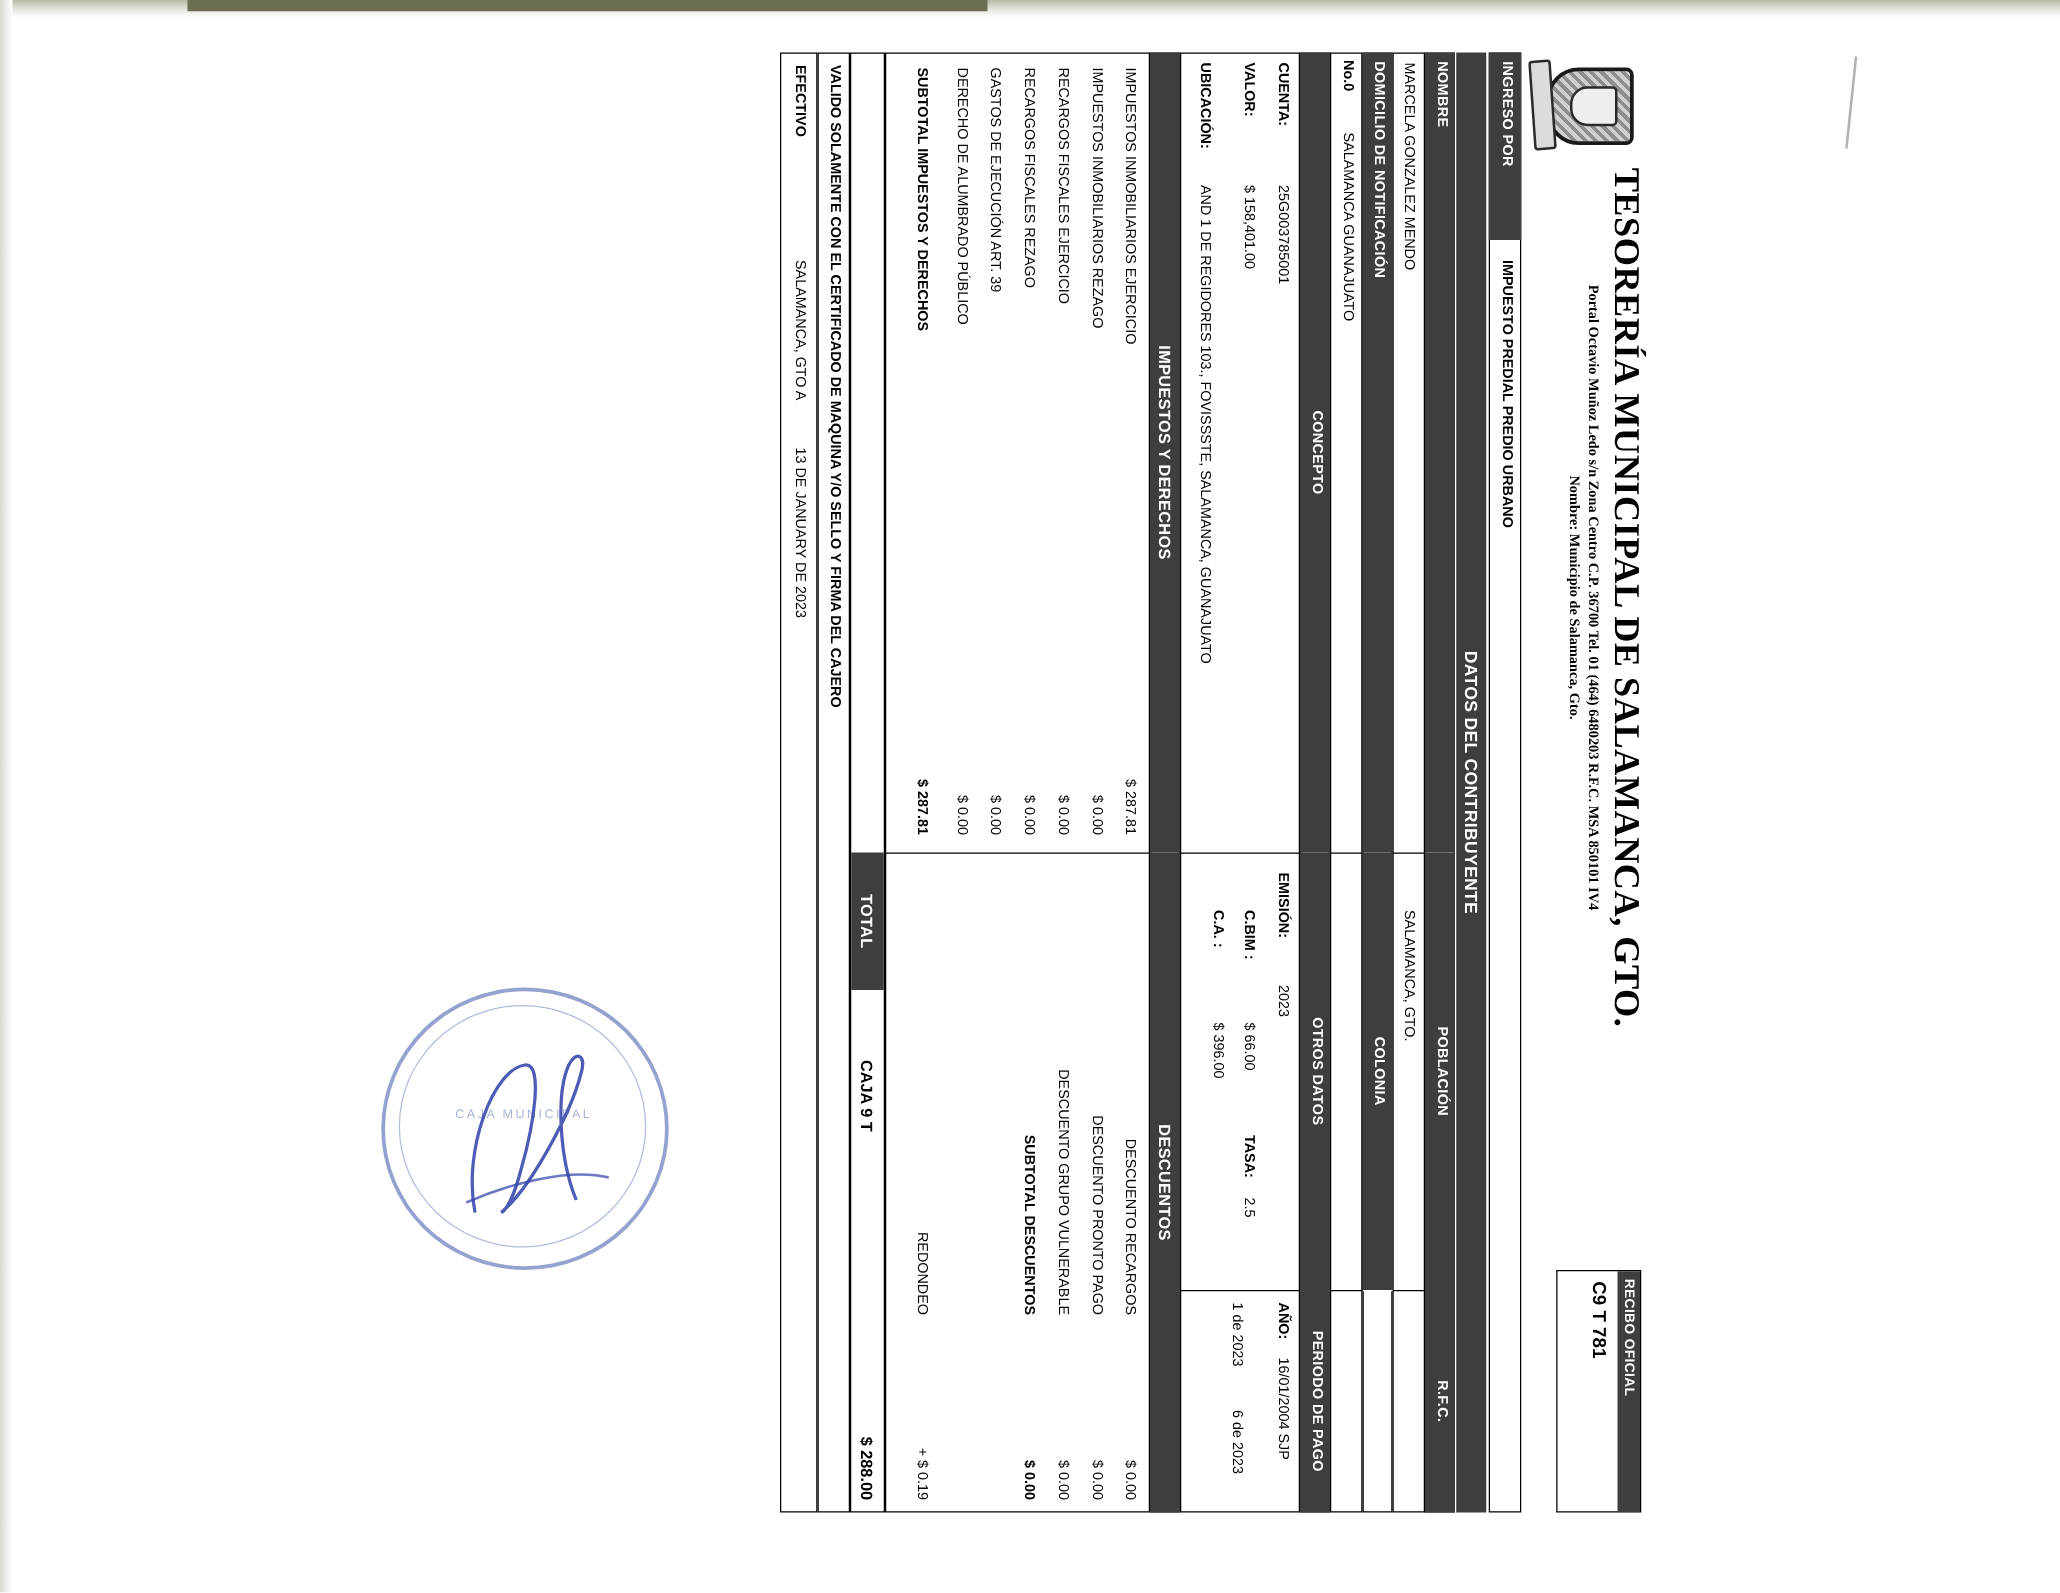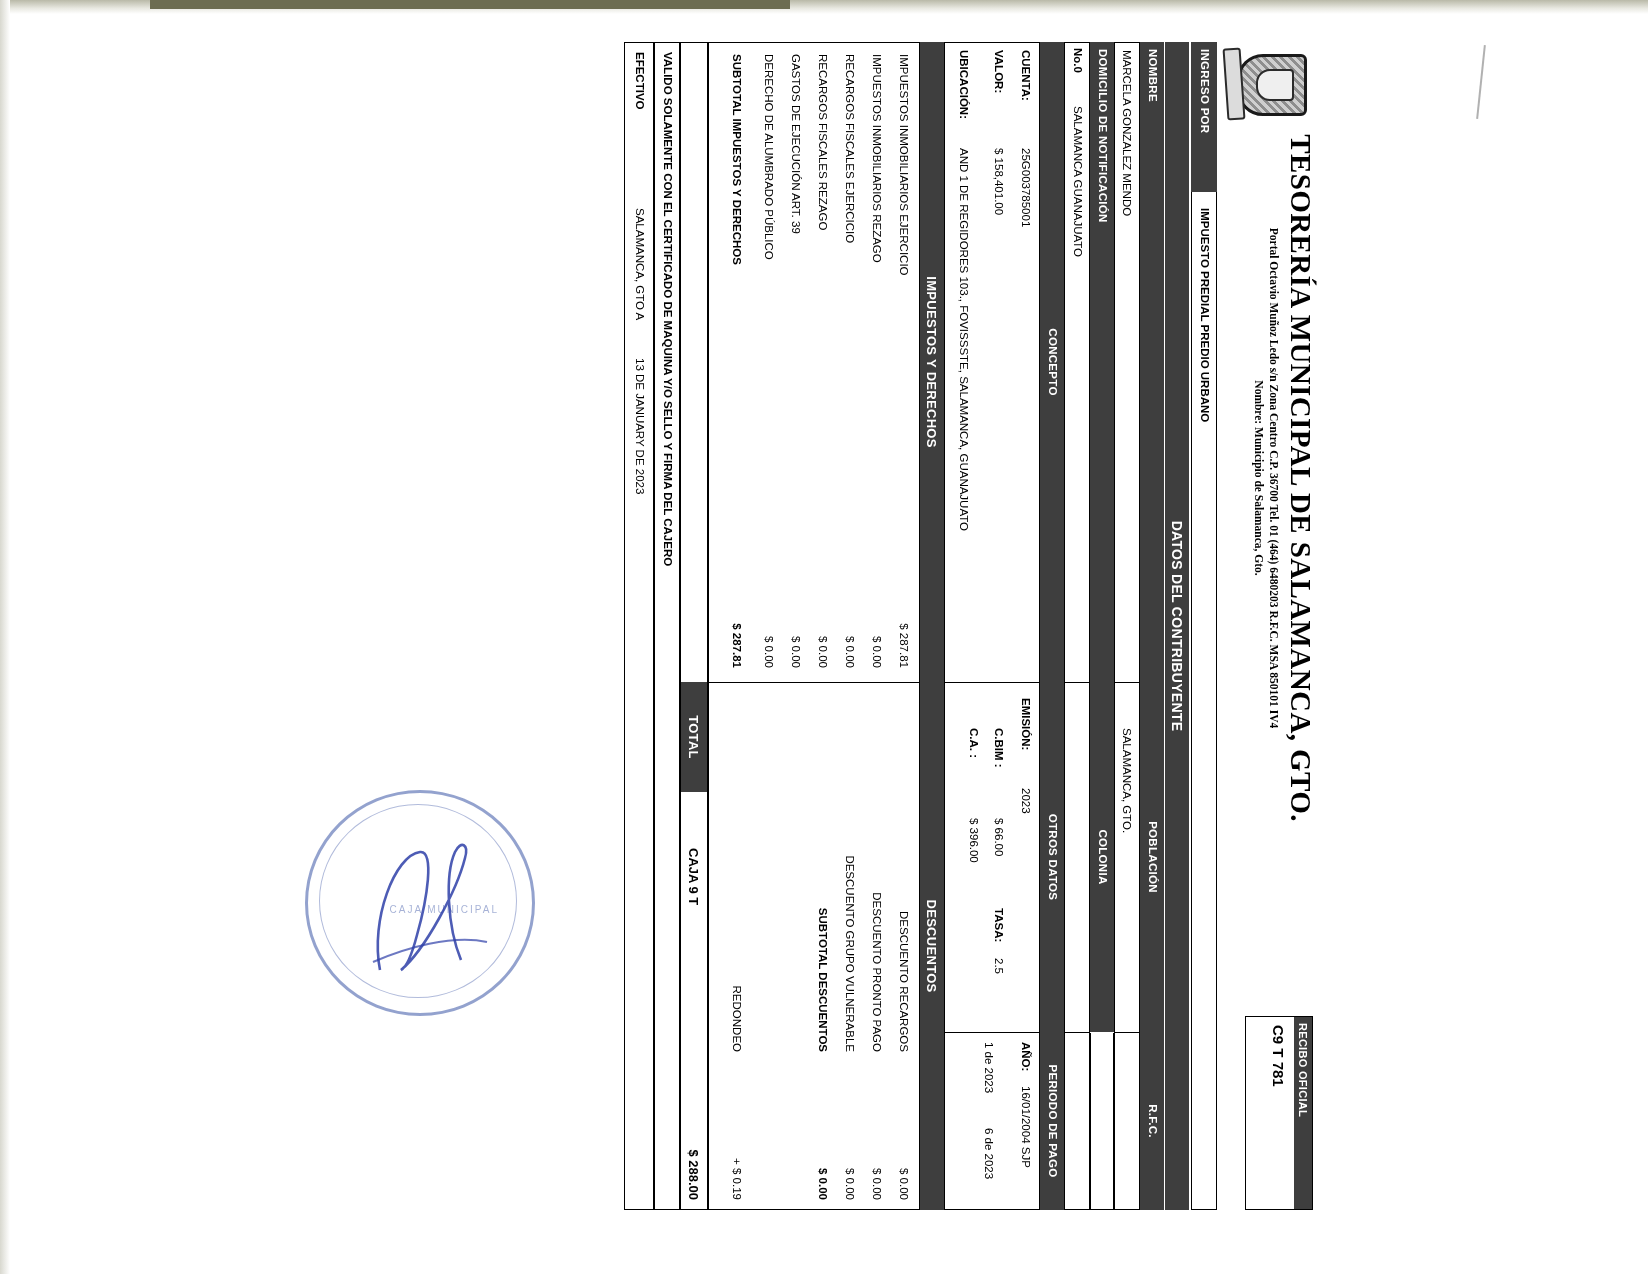--- a/index.html
+++ b/index.html
@@ -186,26 +186,25 @@
     left: 14px; top: 14px;
     width: 196px; height: 192px;
     border: 1.5px solid #3b55a6;
     border-radius: 50%;
     opacity: .4;
   }
   #stamp .txt {
     position: absolute;
     left: 34px; top: 96px;
     width: 160px;
-    text-align: right;
+    text-align: center;
     color: #3b55a6;
     font-size: 10px;
     opacity: .45;
     letter-spacing: 2px;
-    margin-top: 18px;
   }
   #stamp .sig {
     position: absolute;
     left: 60px; top: 40px;
     width: 130px; height: 150px;
   }
   #stamp svg { overflow: visible; }
 
   .pen-mark {
     position: absolute;

